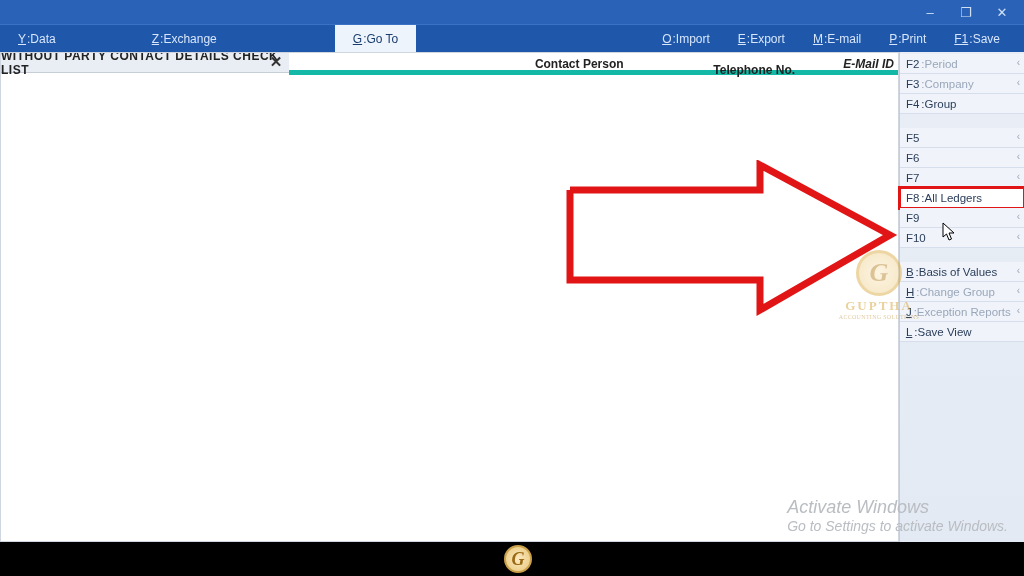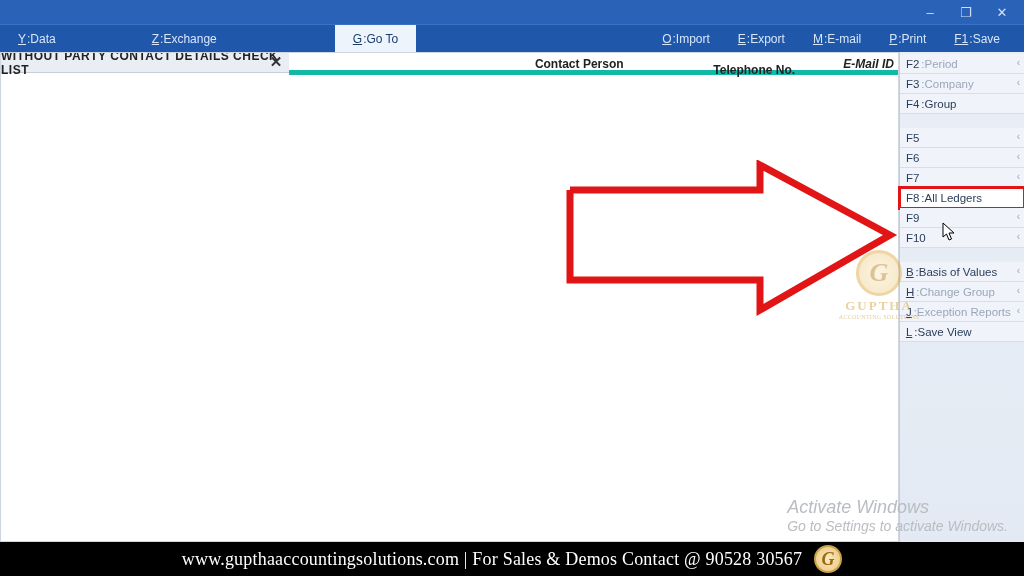--- a/index.html
+++ b/index.html
@@ -369,21 +369,20 @@
       <span class="expand">‹</span>
     </div>
     <div class="sideitem">
       <span class="fk" style="text-decoration:underline">L</span>:
       <span>Save View</span>
     </div>
   </div>
 </div>
 
 <div class="footer">
-  <span>www.gupthaaccountingsolutions.com | For Sales &amp; Demos Contact @ 90528 30567</span>
   <span class="footer-logo">G</span>
 </div>
 
 <div class="wm-logo" style="right:100px;top:250px">
   <div class="ring">
     <span class="g">G</span>
   </div>
   <div class="name">GUPTHA</div>
   <div class="tag">ACCOUNTING SOLUTIONS</div>
 </div>

